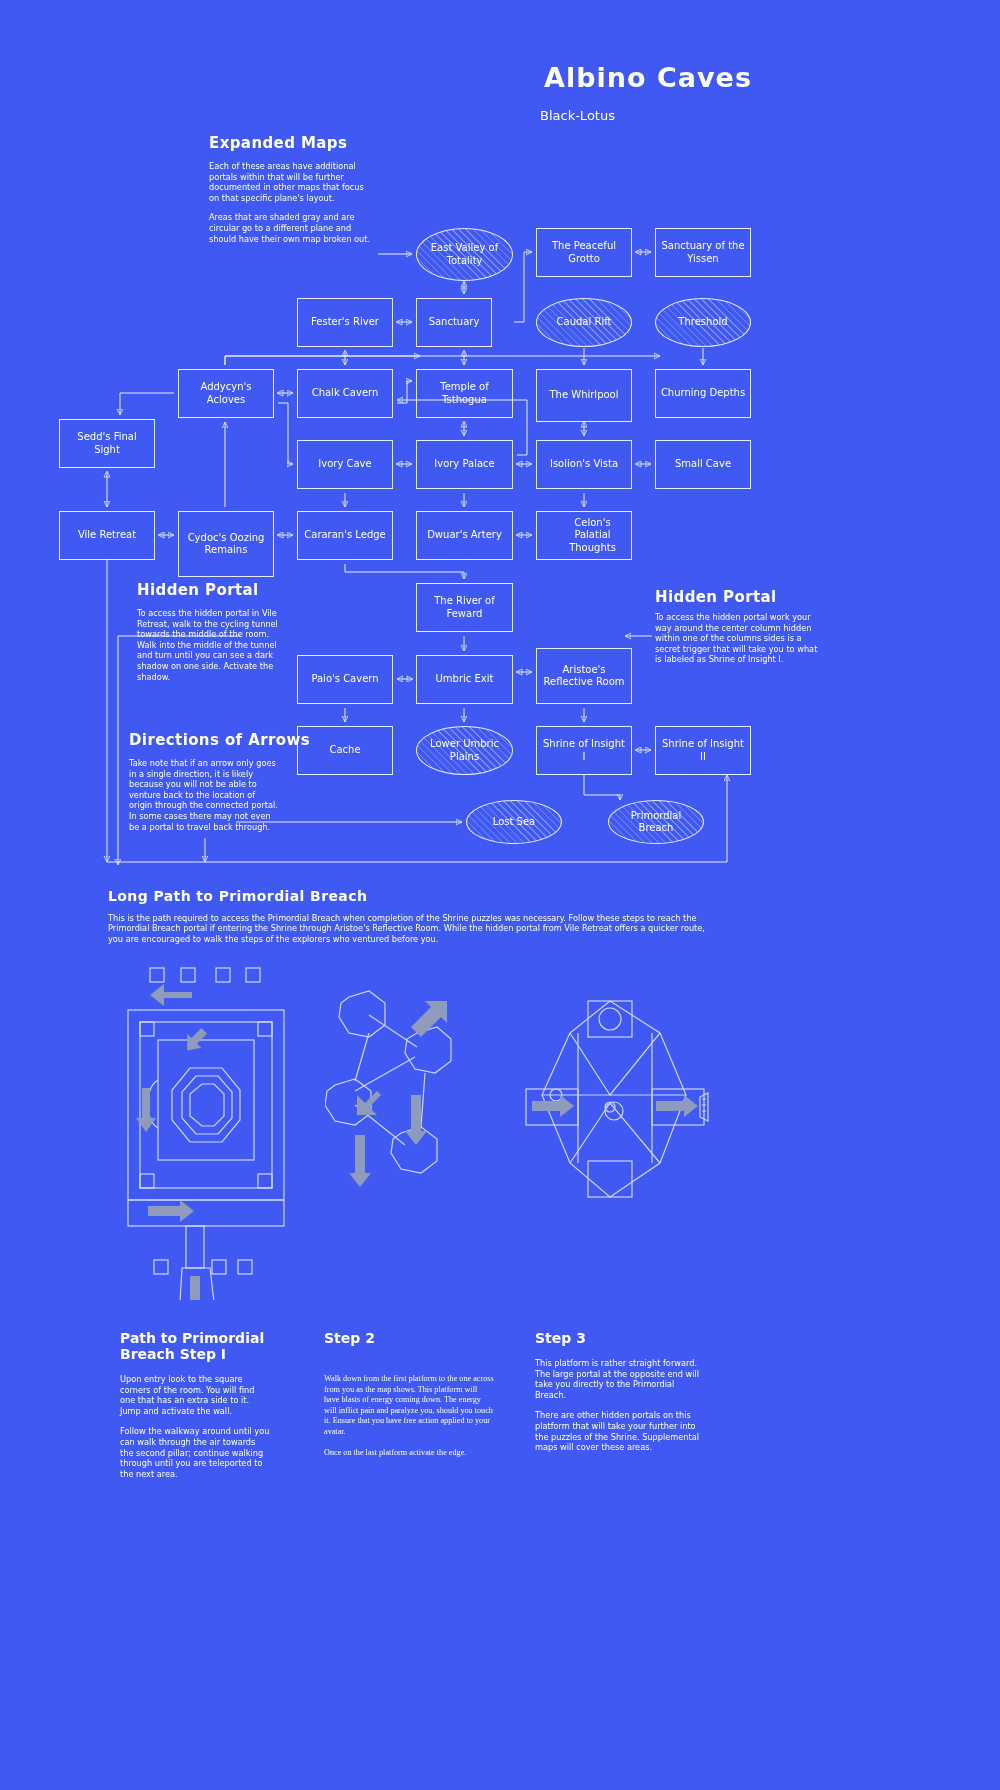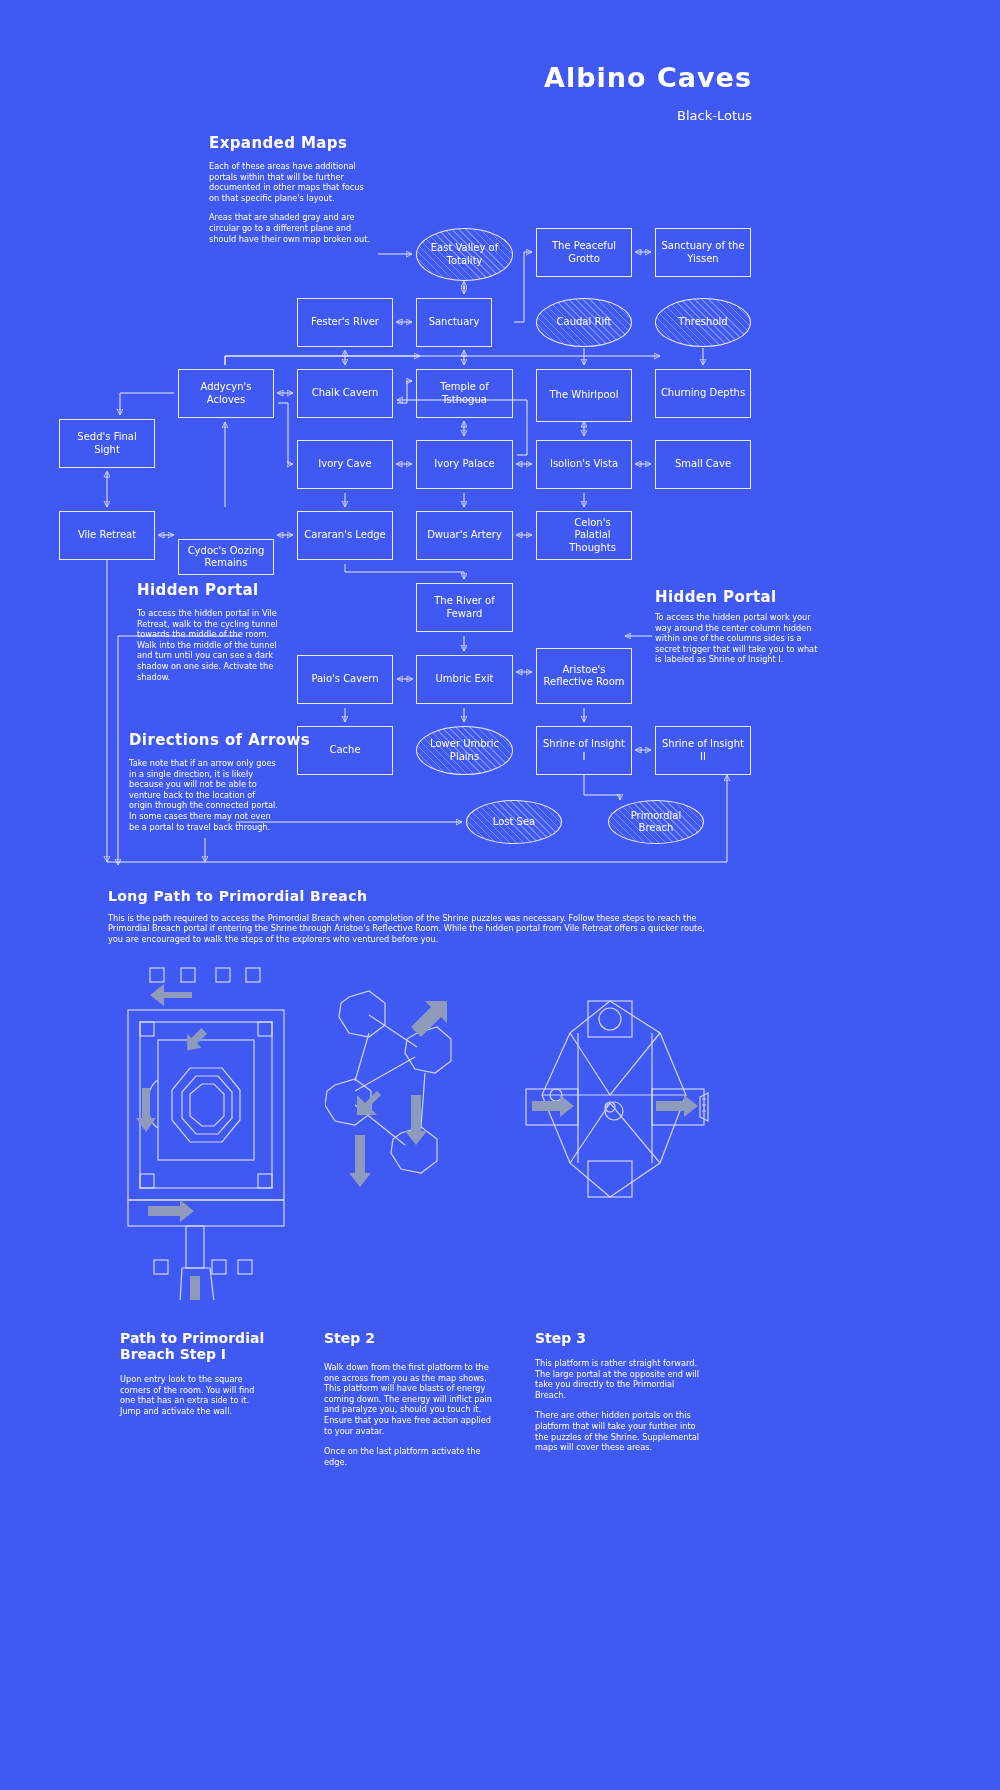--- a/index.html
+++ b/index.html
@@ -10,21 +10,21 @@
     color:#ffffff;
     position:relative;
     overflow:hidden;
   }
   .abs{position:absolute;}
   
   .title{
     font-size:27px;font-weight:bold;letter-spacing:1px;
     text-align:right;
   }
-  .subtitle{font-size:13px;text-align:right;}
+  .subtitle{font-size:13px;}
   .sec-head{font-size:15px;font-weight:bold;letter-spacing:.4px;}
   .body-text{font-size:8.2px;line-height:10.6px;}
   .body-text p{margin:0 0 9px 0;}
   .wide-text{font-size:8.2px;line-height:10.4px;}
 
   
   #chart{position:absolute;left:0;top:0;width:1000px;height:1790px;pointer-events:none;}
   .node{
     position:absolute;
     box-sizing:border-box;
@@ -204,21 +204,21 @@
     </div>
     <div class="node" style="left: 536px; top: 440px; width: 96px; height: 49px;">
       <span>Isolion's Vista</span>
     </div>
     <div class="node" style="left: 655px; top: 440px; width: 96px; height: 49px;">
       <span>Small Cave</span>
     </div>
     <div class="node" style="left: 59px; top: 511px; width: 96px; height: 49px;">
       <span>Vile Retreat</span>
     </div>
-    <div class="node" style="left: 178px; top: 511px; width: 96px; height: 36px; margin-top: 28px;">
+    <div class="node" style="left: 178px; top: 511px; width: 96px; height: 66px;">
       <span>Cydoc's Oozing Remains</span>
     </div>
     <div class="node" style="left: 297px; top: 511px; width: 96px; height: 49px;">
       <span>Cararan's Ledge</span>
     </div>
     <div class="node" style="left: 416px; top: 511px; width: 97px; height: 49px;">
       <span>Dwuar's Artery</span>
     </div>
     <div class="node" style="left: 536px; top: 511px; width: 96px; height: 49px; padding-left: 21px;">
       <span>Celon's Palatial Thoughts</span>
@@ -343,26 +343,27 @@
   <g fill="#8e9bbb" stroke="none">
     <path d="M22,116 L50,116 L50,110 L64,121 L50,132 L50,126 L22,126 Z"></path>
     <path d="M146,116 L174,116 L174,110 L188,121 L174,132 L174,126 L146,126 Z"></path>
   </g>
 </svg>
 
 <div class="abs" style="left:120px;top:1330px;width:150px;">
   <div class="col-head">Path to Primordial Breach Step I</div>
   <div class="col-text" style="margin-top:12px;">
     <p>Upon entry look to the square corners of the room. You will find one that has an extra side to it. Jump and activate the wall.</p>
+    <p>Follow the walkway around until you can walk through the air towards the second pillar; continue walking through until you are teleported to the next area.</p>
   </div>
 </div>
 
 <div class="abs" style="left:324px;top:1330px;width:170px;">
   <div class="col-head">Step 2</div>
-  <div class="col-text" style="margin-top:16px;">
+  <div class="col-text" style="margin-top:28px;font-family:Liberation Serif, serif;">
     <p>Walk down from the first platform to the one across from you as the map shows. This platform will have blasts of energy coming down. The energy will inflict pain and paralyze you, should you touch it. Ensure that you have free action applied to your avatar.</p>
     <p>Once on the last platform activate the edge.</p>
   </div>
 </div>
 
 <div class="abs" style="left:535px;top:1330px;width:170px;">
   <div class="col-head">Step 3</div>
   <div class="col-text" style="margin-top:12px;">
     <p>This platform is rather straight forward. The large portal at the opposite end will take you directly to the Primordial Breach.</p>
     <p>There are other hidden portals on this platform that will take your further into the puzzles of the Shrine. Supplemental maps will cover these areas.</p>

